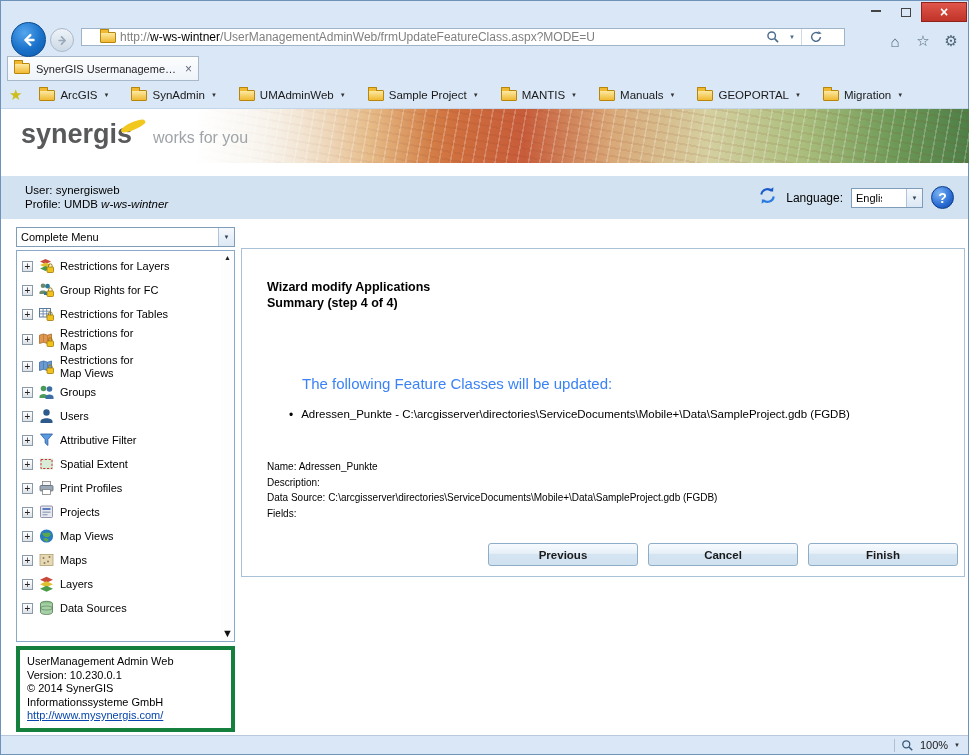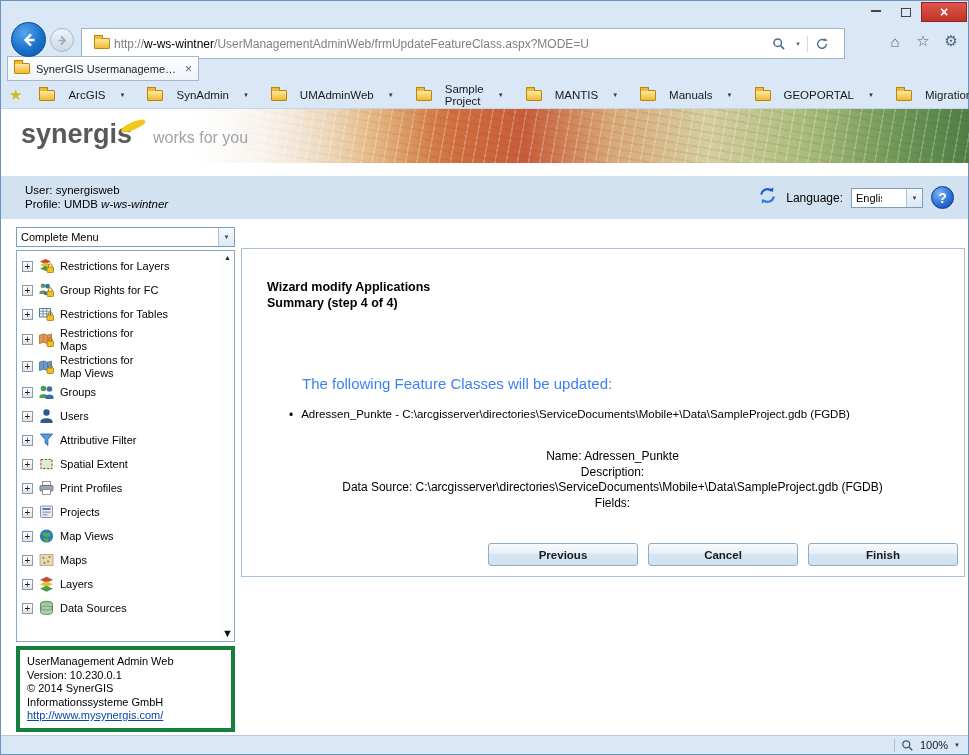--- a/index.html
+++ b/index.html
@@ -16,22 +16,22 @@
   .glyph-min { width:10px; height:3px; border-bottom:2px solid #444; margin-top:-4px; display:inline-block; }
   .glyph-max { width:10px; height:9px; border:1.5px solid #444; display:inline-block; }
   .glyph-close { color:#fff; font-size:14px; font-weight:bold; line-height:14px; }
 
   .back { position:absolute; left:10px; top:21px; width:35px; height:35px; border-radius:50%; z-index:5;
           background:radial-gradient(circle at 38% 30%, #55a6ee, #1a71c9 55%, #0a58a8);
           border:1px solid #0a4a90; display:flex; align-items:center; justify-content:center; }
   .fwd  { position:absolute; left:49px; top:27px; width:24px; height:24px; border-radius:50%;
           background:linear-gradient(#eef3f8,#cdd9e6); border:1px solid #aab9c9;
           display:flex; align-items:center; justify-content:center; }
-  #addressbar { position:absolute; left:80px; top:27px; width:764px; height:31px; background:#fff;
-                border:1px solid #a0b4c8; display:flex; align-items:center; padding:0 12px; gap:4px;justify-content:space-between; }
+  #addressbar { position:absolute; left:80px; top:27px; width:764px; height:18px; background:#fff;
+                border:1px solid #a0b4c8; display:flex; align-items:center; padding:0 18px; gap:4px;justify-content:space-between; }
   .folder { position:relative; width:16px; height:11px; flex:0 0 16px;
             background:linear-gradient(#fce9a2,#f0b932); border:1px solid #b8860b; border-radius:1px; }
   .folder::before { content:""; position:absolute; top:-4px; left:-1px; width:7px; height:3px;
                     background:#f0b932; border:1px solid #b8860b; border-bottom:none; border-radius:1px 1px 0 0; }
   .url { flex:1; font-size:12px; white-space:nowrap; overflow:hidden; }
   .url .dim { color:#808080; }
   .url .host { color:#000; }
   .abtn { width:20px; height:22px; display:flex; align-items:center; justify-content:center; }
   .acaret { font-size:6px; color:#4a6a8a; padding:0 2px; }
   .adiv { width:1px; height:16px; background:#d0dae4; }
@@ -40,21 +40,21 @@
                    font-size:15px; color:#4f6578; }
 
   #tab { position:absolute; left:6px; top:55px; width:192px; height:25px;
          background:linear-gradient(#fdfdfe,#eef4fa); border:1px solid #a6b8ca;
          display:flex; align-items:center; gap:6px; padding:0 6px; }
   #tab .ttl { flex:1; font-size:11px; color:#222; white-space:nowrap; overflow:hidden; text-overflow:ellipsis; }
   #tab .tclose { font-size:12px; color:#667; }
 
   #favbar { position:absolute; left:0; top:80px; width:100%; height:28px; display:flex; align-items:center; padding-left:8px; }
   .favstar { font-size:15px; color:#cdbd1d; margin-right:6px; }
-  .fav { display:flex; align-items:center; gap:13px; padding:0 11px; height:24px; font-size:11.5px; color:#1a1a1a; }
+  .fav { display:flex; align-items:center; gap:5px; padding:0 11px; height:24px; font-size:11.5px; color:#1a1a1a; }
   .caret { font-size:6px; color:#333; margin-left:1px; }
 
   
   #banner { position:absolute; left:0; top:108px; width:969px; height:54px; overflow:hidden;
     background:
       repeating-linear-gradient(100deg, rgba(255,255,255,0.22) 0 1.5px, rgba(0,0,0,0) 1.5px 11px),
       repeating-linear-gradient(10deg, rgba(140,60,30,0.10) 0 2px, rgba(0,0,0,0) 2px 8px),
       linear-gradient(90deg,#fbfbfa 0%,#f2efe8 16%,#e7d9c0 27%,#dda45f 38%,#cf6f3e 47%,#c75c3a 54%,#d9a878 63%,#d5cfa0 73%,#a9bd7c 83%,#6f9a58 92%,#4e7e47 100%); }
   .banner-fade { position:absolute; left:0; top:0; width:430px; height:100%;
     background:linear-gradient(90deg,#ffffff 0%,#ffffff 45%,rgba(255,255,255,0) 100%); }
@@ -100,21 +100,21 @@
            padding:5px 7px; font-size:11px; line-height:13.5px; color:#000; }
   #about a { color:#0645ad; }
 
   
   #panel { position:absolute; left:240px; top:247px; width:724px; height:329px;
            border:1px solid #a8c0d8; background:#fff; padding:30px 6px 0 25px; }
   .wtitle { font-size:12.5px; font-weight:bold; color:#000; line-height:16px; }
   .wintro { margin-top:64px; font-size:15px; color:#3b82f6;margin-left:35px; }
   .wbullet { margin-top:16px; margin-left:22px; display:flex; gap:8px; font-size:11.5px; color:#000; }
   .wbullet .dot { font-size:12px; }
-  .wdetails { margin-top:27px; font-size:12px; line-height:15.5px; color:#000;text-align:center; }
+  .wdetails { margin-top:37px; font-size:10px; line-height:15.5px; color:#000; }
   .wbtns { position:absolute; right:6px; bottom:10px; display:flex; gap:10px;border-radius:9px; }
   .wbtns button { width:150px; height:23px; font-family:"Liberation Sans", sans-serif;
                   font-size:11.5px; font-weight:bold; color:#1a1a1a;
                   background:linear-gradient(#f7fbfe 0%,#e7f0f8 45%,#d6e5f2 46%,#cfe0ef 100%);
                   border:1px solid #8eadc9; border-radius:3px; }
 
   
   #statusbar { position:absolute; left:0; bottom:0; width:100%; height:19px; background:#d9e7f6;
                border-top:1px solid #b8c8da; }
   .zoom { position:absolute; right:8px; top:1px; display:flex; align-items:center; gap:6px;

